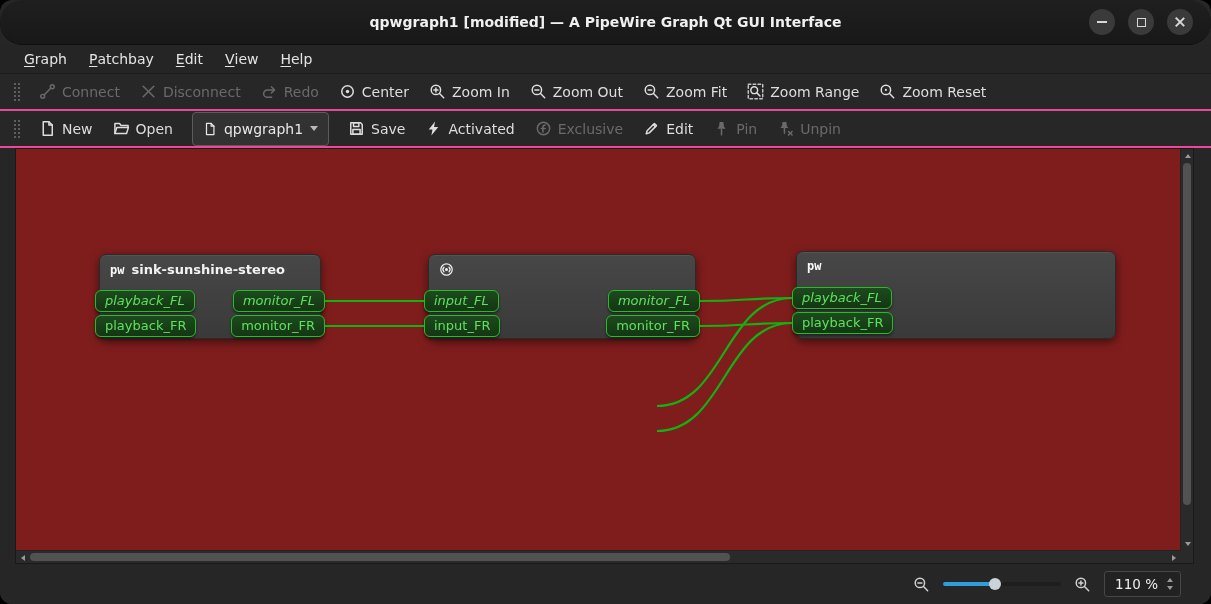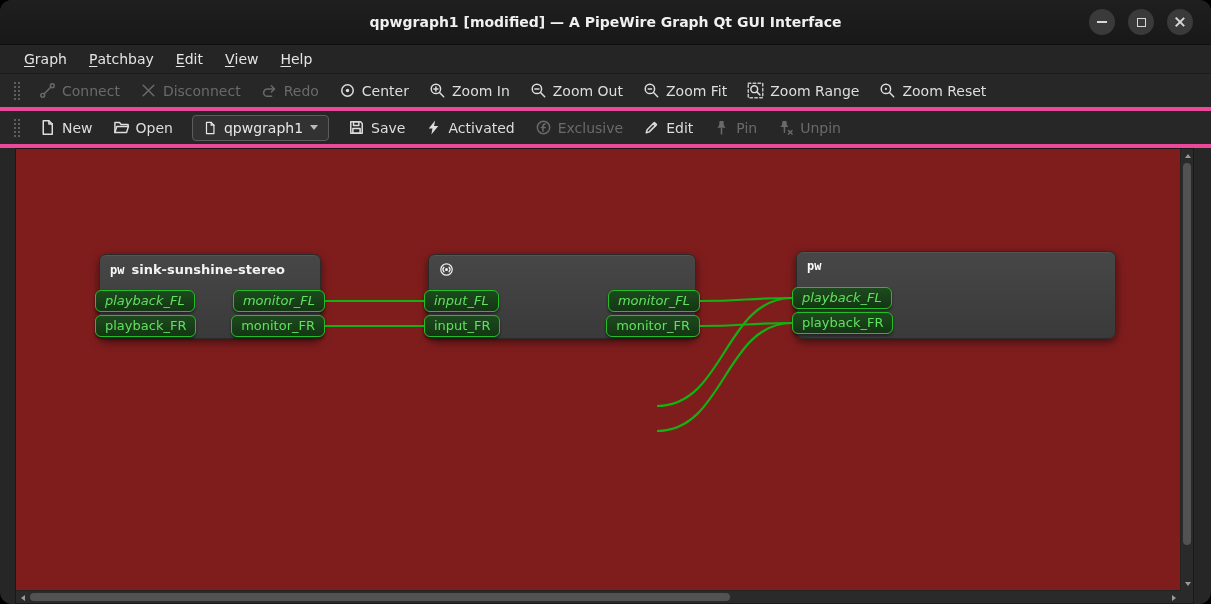--- a/index.html
+++ b/index.html
@@ -13,52 +13,53 @@
     position: relative; width: 1211px; height: 604px;
     border-radius: 12px; overflow: hidden;
     background: #262626; display: flex; flex-direction: column;
   }
 
   
   .titlebar {
     flex: 0 0 45px; background: linear-gradient(#1f1f1f, #181818);
     position: relative; display: flex; align-items: center; justify-content: center;
     border-bottom: 1px solid #101010;
+    border-radius: 22px;
   }
   .title { color: #f0f0f0; font-size: 14px; font-weight: bold; }
   .win-controls { position: absolute; right: 18px; top: 0; height: 100%; display: flex; align-items: center; gap: 13px; }
   .win-btn { width: 26px; height: 26px; border-radius: 50%; background: #3a3a3a; display: flex; align-items: center; justify-content: center; }
   .glyph-min { width: 10px; height: 2px; background: #d8d8d8; display: block; }
   .glyph-max { width: 9px; height: 9px; border: 1.5px solid #d8d8d8; display: block; }
   .glyph-close { position: relative; width: 12px; height: 12px; display: block; }
   .glyph-close::before, .glyph-close::after {
     content: ""; position: absolute; left: 5.2px; top: 0; width: 1.7px; height: 12px; background: #d8d8d8;
   }
   .glyph-close::before { transform: rotate(45deg); }
   .glyph-close::after { transform: rotate(-45deg); }
 
   
   .menubar { flex: 0 0 29px; background: #252525; display: flex; align-items: stretch; padding-left: 13px; border-bottom: 1px solid #1c1c1c; }
   .menu-item { display: flex; align-items: center; padding: 0 11px; color: #e4e4e4; font-size: 14px; }
   .menu-item u { text-underline-offset: 2px; }
 
   
-  .toolbar { flex: 0 0 37px; background: #272727; display: flex; align-items: center; border-bottom: 4px solid #ec4899; padding-left: 10px; gap: 2px; }
+  .toolbar { flex: 0 0 37px; background: #272727; display: flex; align-items: center; border-bottom: 2px solid #ec4899; padding-left: 10px; gap: 2px; }
   .grip {
     width: 8px; height: 22px; margin: 0 8px 0 2px;
     background-image: radial-gradient(circle, #5e5e5e 1px, transparent 1.3px);
     background-size: 4px 4px; background-position: 1px 1px;
   }
   .tb-item { display: flex; align-items: center; gap: 6px; padding: 5px 9px; border-radius: 4px; color: #dedede; font-size: 14px; white-space: nowrap; }
   .tb-item.disabled { color: #6a6a6a; }
   .svgicon { width: 17px; height: 17px; display: block; fill: none; stroke: currentColor; stroke-width: 1.4; stroke-linecap: round; stroke-linejoin: round; }
   .svgicon.sm { width: 14px; height: 14px; }
   .combo {
     display: flex; align-items: center; gap: 7px; margin: 0 8px; height: 26px;
-    padding: 8px 10px; border: 1px solid #5c5c5c; border-radius: 4px;
+    padding: 16px 10px; border: 1px solid #5c5c5c; border-radius: 4px;
     background: #323232; color: #e8e8e8; font-size: 14px;
   }
   .tri { width: 0; height: 0; display: block; }
   .tri-down { border-left: 4px solid transparent; border-right: 4px solid transparent; border-top: 5px solid #b9b9b9; }
   .tri-up-s { border-left: 3.5px solid transparent; border-right: 3.5px solid transparent; border-bottom: 4.5px solid #9a9a9a; }
   .tri-down-s { border-left: 3.5px solid transparent; border-right: 3.5px solid transparent; border-top: 4.5px solid #9a9a9a; }
   .tri-left-s { border-top: 3.5px solid transparent; border-bottom: 3.5px solid transparent; border-right: 4.5px solid #9a9a9a; }
   .tri-right-s { border-top: 3.5px solid transparent; border-bottom: 3.5px solid transparent; border-left: 4.5px solid #9a9a9a; }
 
   
@@ -351,14 +352,39 @@
           <i class="tri tri-left-s"></i>
         </div>
       <div class="hthumb"></div>
       <div class="sarrow rgt">
           <i class="tri tri-right-s"></i>
         </div>
     </div>
     <div class="corner"></div>
   </div>
 
+  <div class="statusbar">
+    <svg class="svgicon status-icon" viewBox="0 0 16 16">
+        <circle cx="6.5" cy="6.5" r="4.4"></circle>
+        <line x1="9.9" y1="9.9" x2="13.8" y2="13.8"></line>
+        <line x1="4.6" y1="6.5" x2="8.4" y2="6.5"></line>
+      </svg>
+    <div class="slider">
+      <div class="slider-groove"></div>
+      <div class="slider-fill"></div>
+      <div class="slider-thumb"></div>
+    </div>
+    <svg class="svgicon status-icon" viewBox="0 0 16 16">
+        <circle cx="6.5" cy="6.5" r="4.4"></circle>
+        <line x1="9.9" y1="9.9" x2="13.8" y2="13.8"></line>
+        <line x1="4.6" y1="6.5" x2="8.4" y2="6.5"></line>
+        <line x1="6.5" y1="4.6" x2="6.5" y2="8.4"></line>
+      </svg>
+    <div class="spinbox">
+      <span class="spin-value">110 %</span>
+      <div class="spin-arrows">
+        <i class="tri tri-up-s"></i>
+        <i class="tri tri-down-s"></i>
+      </div>
+    </div>
+  </div>
 
 </div>
 
 </body></html>

